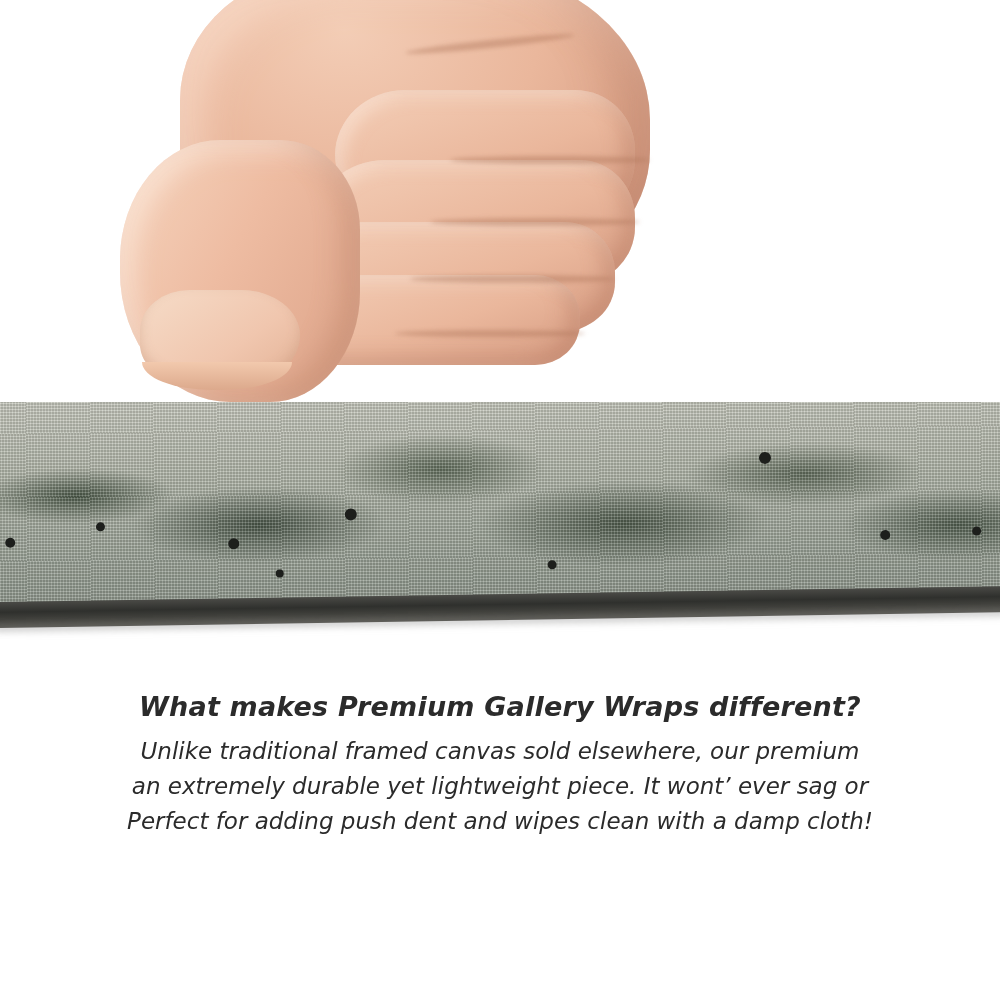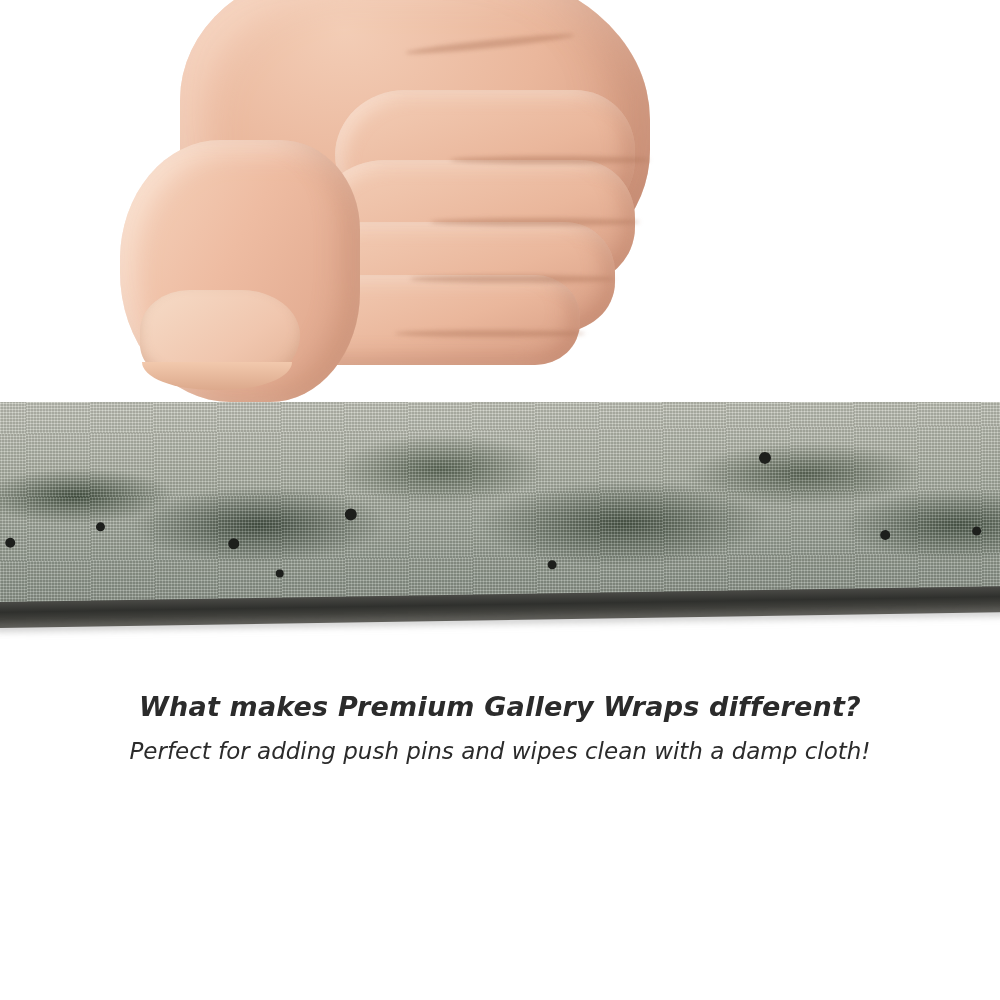--- a/index.html
+++ b/index.html
@@ -233,17 +233,19 @@
         <div class="speck" style="left:9px; top:136px; width:10px; height:10px;"></div>
       </div>
       <div class="canvas-edge-dark"></div>
       <div class="canvas-shadow"></div>
     </div>
   </div>
 
   <div class="caption">
     <div class="caption-heading">What makes Premium Gallery Wraps different?</div>
     <div class="caption-body">
-      <span class="line">Perfect for adding push pins and wipes clean with a damp cloth!</span>
+      <span class="line">Unlike traditional framed canvas sold elsewhere, our premium</span>
+      <span class="line">an extremely durable yet lightweight piece. It wont’ ever sag or</span>
+      <span class="line">Perfect for adding push dent and wipes clean with a damp cloth!</span>
     </div>
   </div>
 
 </div>
 
 </body></html>

